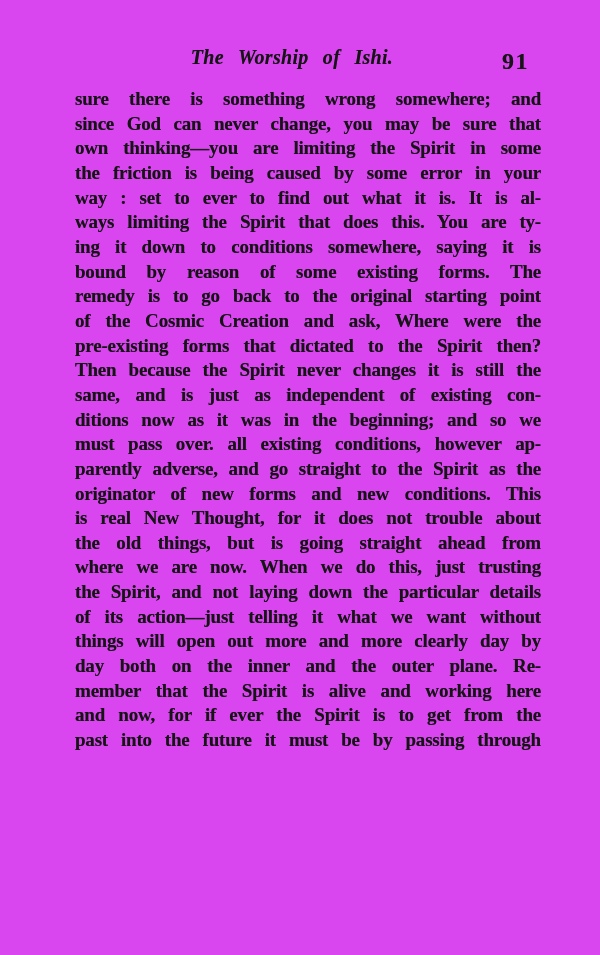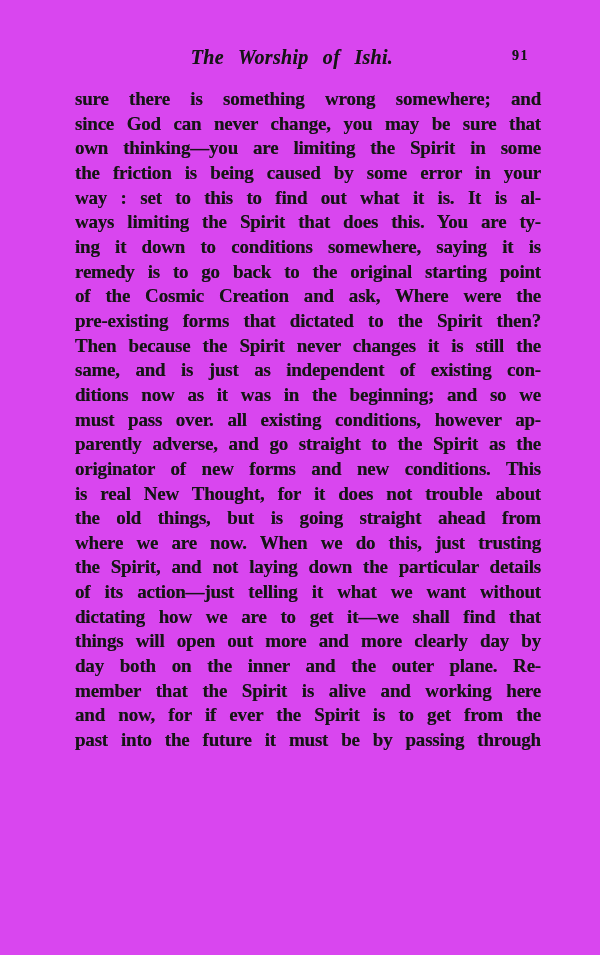--- a/index.html
+++ b/index.html
@@ -35,21 +35,21 @@
     font-style: italic;
     font-size: 20px;
     word-spacing: 0.45em;
     letter-spacing: 0.3px;
     white-space: nowrap;
   }
   .page-number {
     position: absolute;
     right: 6px;
     top: 2px;
-    font-size: 14px;
+    font-size: 24px;
     letter-spacing: 1.5px;
   }
   .body-text {
     position: absolute;
     left: 75px;
     top: 87px;
     width: 466px;
     font-size: 19px;
     line-height: 24.65px;
     letter-spacing: -0.2px;
@@ -67,37 +67,37 @@
 <div class="page">
   <div class="header">
     <span class="running-title">The Worship of Ishi.</span>
     <span class="page-number">91</span>
   </div>
   <div class="body-text">
       <div class="line"><span>sure there is something wrong somewhere; and</span></div>
       <div class="line"><span>since God can never change, you may be sure that</span></div>
       <div class="line"><span>own thinking—you are limiting the Spirit in some</span></div>
       <div class="line"><span>the friction is being caused by some error in your</span></div>
-      <div class="line"><span>way : set to this to find out what it is. It is al-</span></div>
+      <div class="line"><span>way : set to ever to find out what it is. It is al-</span></div>
       <div class="line"><span>ways </span><span class="it">limiting</span><span> the Spirit that does this. You are ty-</span></div>
       <div class="line"><span>ing it down to conditions somewhere, saying it is</span></div>
+      <div class="line"><span>bound by reason of some existing forms. The</span></div>
       <div class="line"><span>remedy is to go back to the original starting point</span></div>
       <div class="line"><span>of the Cosmic Creation and ask, Where were the</span></div>
       <div class="line"><span>pre-existing forms that dictated to the Spirit then?</span></div>
       <div class="line"><span>Then because the Spirit never changes it is </span><span class="it">still the</span></div>
       <div class="line"><span class="it">same</span><span>, and is just as independent of existing con-</span></div>
       <div class="line"><span>ditions now as it was in the beginning; and so we</span></div>
       <div class="line"><span>must pass over. all existing conditions, however ap-</span></div>
       <div class="line"><span>parently adverse, and go straight to the Spirit as the</span></div>
       <div class="line"><span>originator of new forms and new conditions. This</span></div>
       <div class="line"><span>is real New Thought, for it does not trouble about</span></div>
       <div class="line"><span>the old things, but is going straight ahead from</span></div>
       <div class="line"><span>where we are now. When we do this, just trusting</span></div>
       <div class="line"><span>the Spirit, and not laying down the particular details</span></div>
       <div class="line"><span>of its action—just telling it what we want without</span></div>
-      <div class="line"><span>dictating </span><span class="it">how</span><span> we are to get it—we shall find that</span></div>
       <div class="line"><span>things will open out more and more clearly day by</span></div>
       <div class="line"><span>day both on the inner and the outer plane. Re-</span></div>
       <div class="line"><span>member that the Spirit is alive and working here</span></div>
       <div class="line"><span>and now, for if ever the Spirit is to get from the</span></div>
       <div class="line"><span>past into the future it must be by passing through</span></div>
     </div>
 </div>
 
 </body></html>

